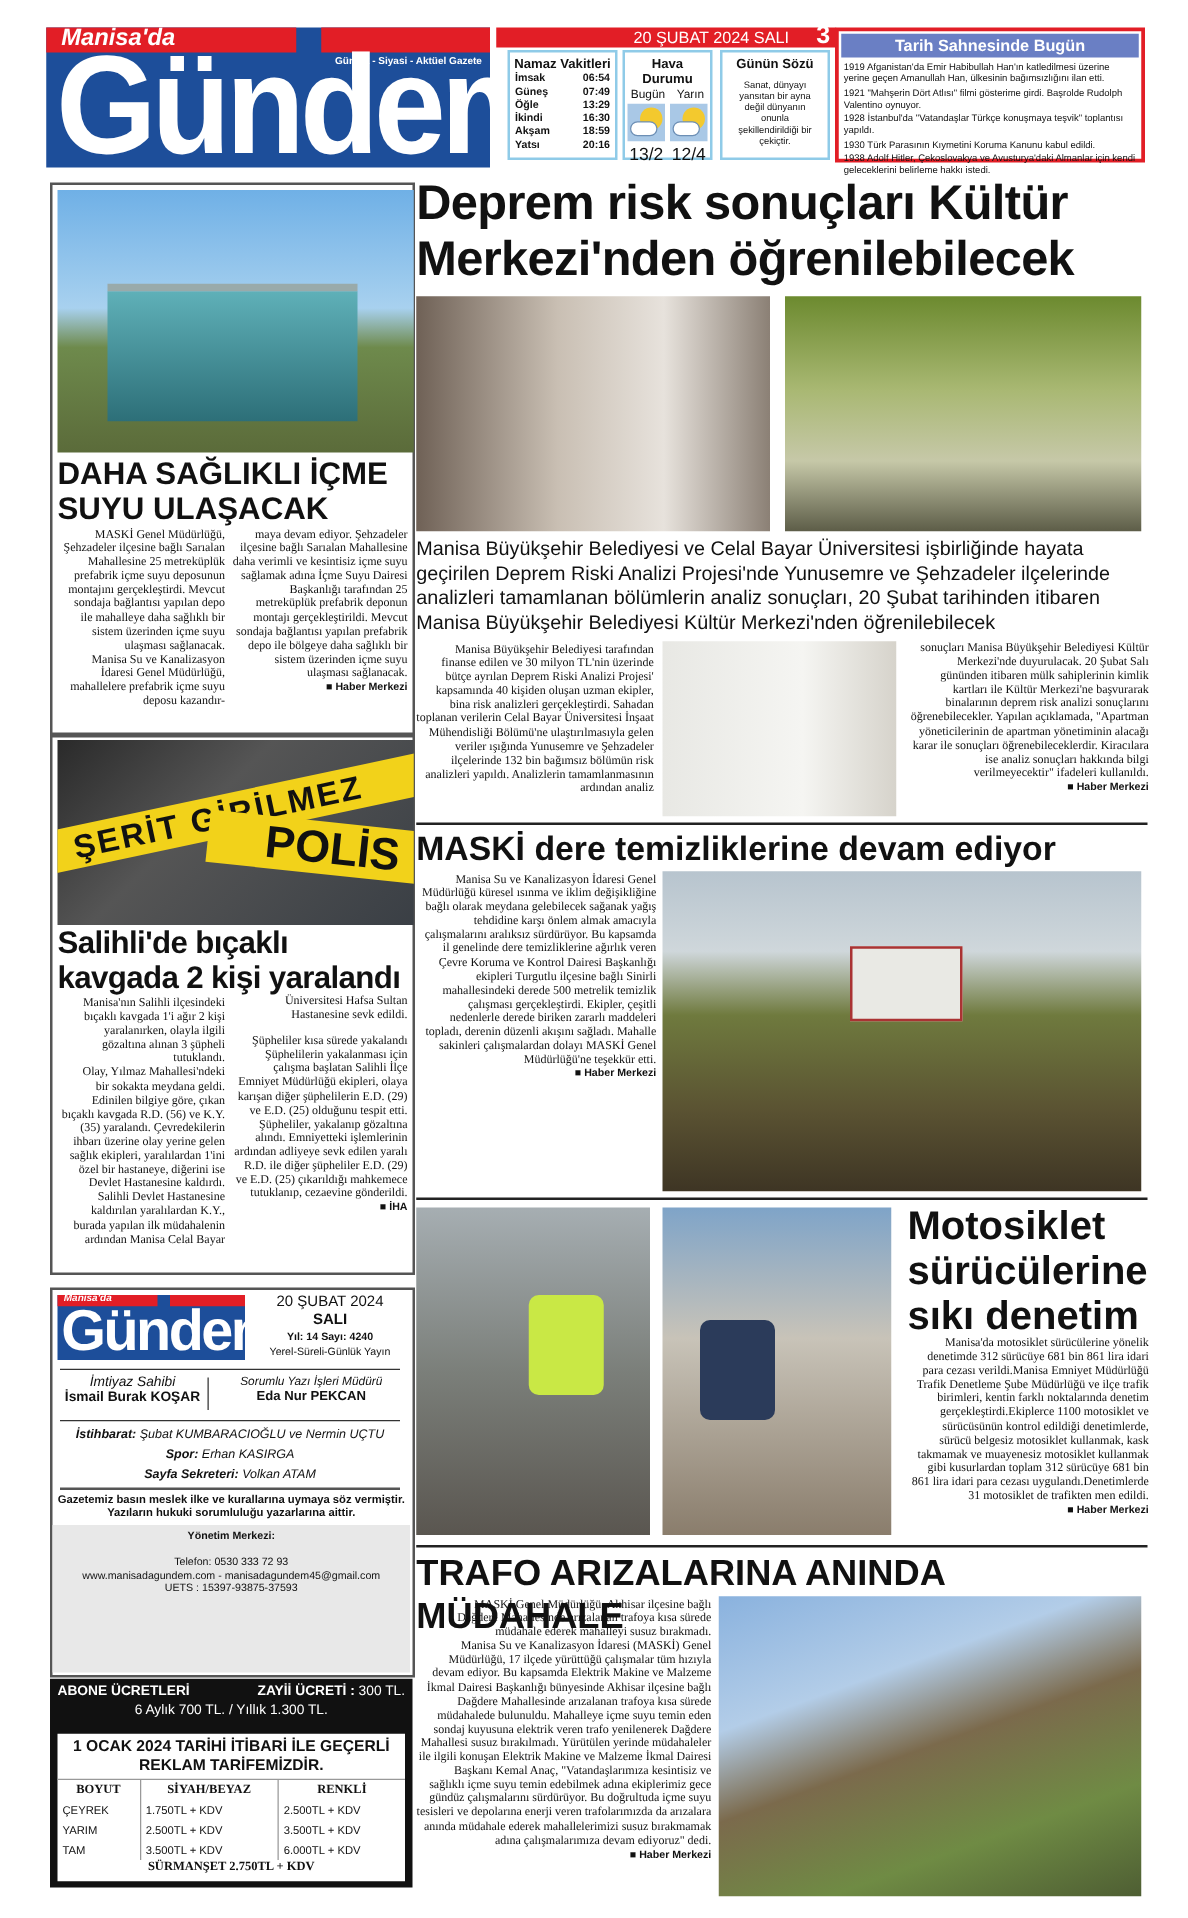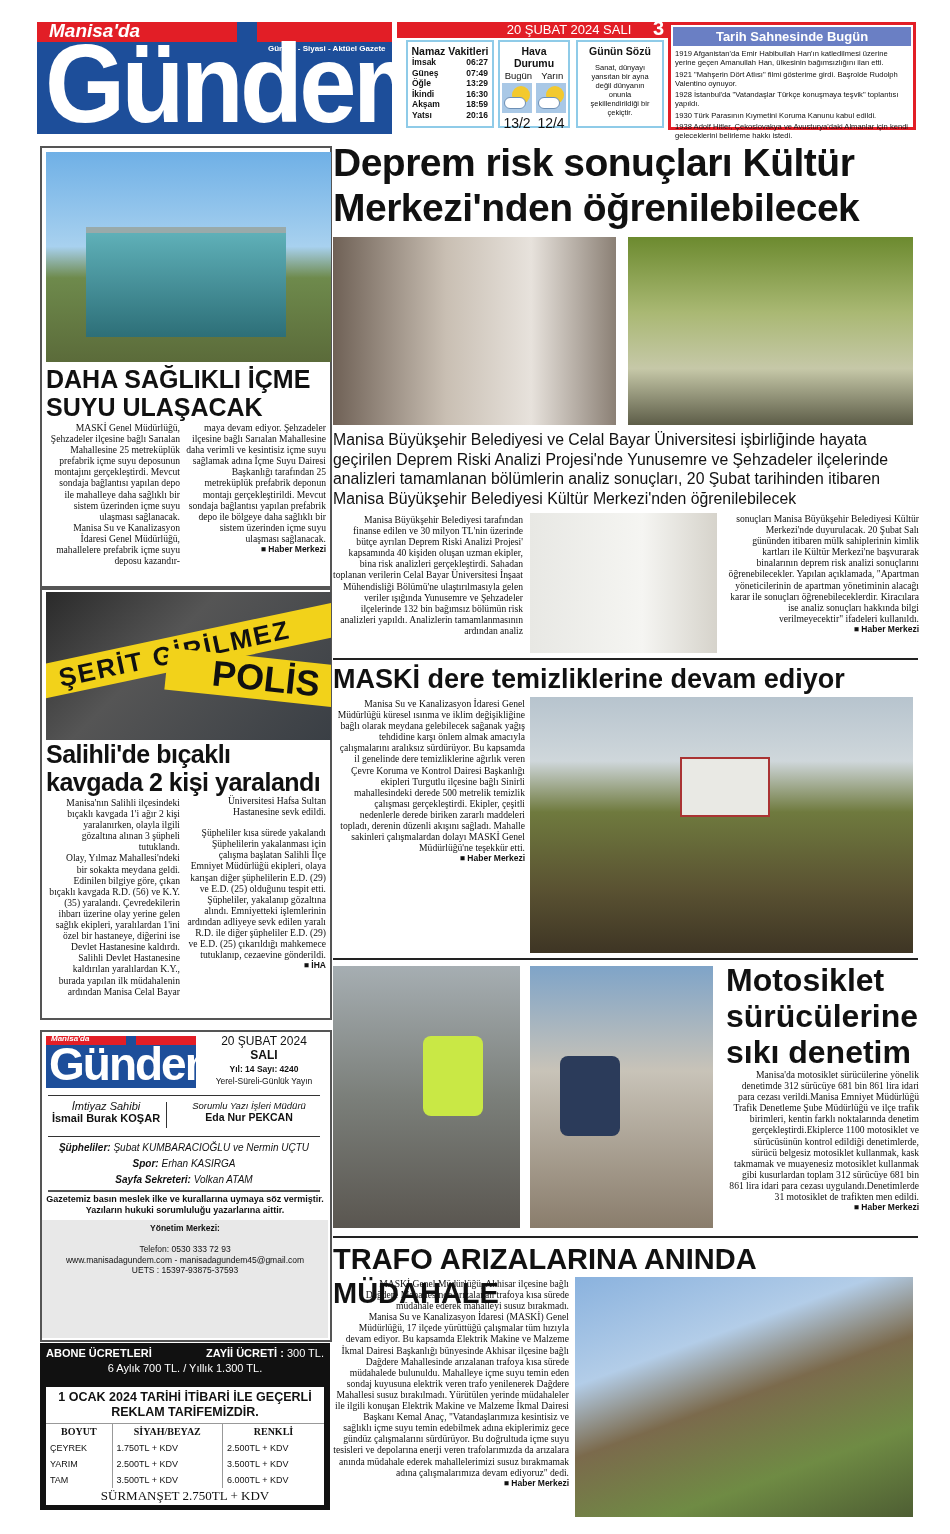--- a/index.html
+++ b/index.html
@@ -89,21 +89,21 @@
   <div class="sub">Günlük - Siyasi - Aktüel Gazete</div>
 </div>
 <div class="abs datebar">20 ŞUBAT 2024 SALI</div>
 <div class="abs pagenum">3</div>
 
 <div class="abs infobox prayer">
   <h4>Namaz Vakitleri</h4>
   <div id="prayer-rows">
       <div class="row">
         <span>İmsak</span>
-        <span>06:27</span>
+        <span>06:54</span>
       </div>
       <div class="row">
         <span>Güneş</span>
         <span>07:49</span>
       </div>
       <div class="row">
         <span>Öğle</span>
         <span>13:29</span>
       </div>
       <div class="row">
@@ -251,21 +251,21 @@
     <div style="font-size:11px;font-style:italic">İmtiyaz Sahibi</div>
     <div style="font-size:11px;font-weight:bold">İsmail Burak KOŞAR</div>
   </div>
   <div class="abs" style="left:126px;top:72px;width:1px;height:26px;background:#333"></div>
   <div class="abs ctr" style="left:130px;top:70px;width:158px">
     <div style="font-size:9.5px;font-style:italic">Sorumlu Yazı İşleri Müdürü</div>
     <div style="font-size:10.5px;font-weight:bold">Eda Nur PEKCAN</div>
   </div>
   <div class="abs" style="left:8px;top:106px;width:272px;height:1px;background:#333"></div>
   <div class="abs ctr" style="left:4px;top:110px;width:280px;font-size:10px;line-height:16px;font-style:italic">
-    <div><b>Şüpheliler:</b> <span>Şubat KUMBARACIOĞLU ve Nermin UÇTU</span></div>
+    <div><b>İstihbarat:</b> <span>Şubat KUMBARACIOĞLU ve Nermin UÇTU</span></div>
     <div><b>Spor:</b> <span>Erhan KASIRGA</span></div>
     <div><b>Sayfa Sekreteri:</b> <span>Volkan ATAM</span></div>
   </div>
   <div class="abs" style="left:8px;top:160px;width:272px;height:2px;background:#555"></div>
   <div class="abs ctr" style="left:6px;top:164px;width:278px;font-size:9px;font-weight:bold;line-height:11px">Gazetemiz basın meslek ilke ve kurallarına uymaya söz vermiştir. Yazıların hukuki sorumluluğu yazarlarına aittir.</div>
   <div class="abs" style="left:2px;top:190px;width:286px;height:118px;background:#e8e8e8"></div>
   <div class="abs ctr" style="left:6px;top:193px;width:278px;font-size:8.5px;font-weight:bold">Yönetim Merkezi:</div>
   <div class="abs ctr" style="left:6px;top:214px;width:278px;font-size:8.5px;line-height:10.5px">
     <div>Telefon: 0530 333 72 93</div>
     <div>www.manisadagundem.com - manisadagundem45@gmail.com</div>
@@ -300,15 +300,15 @@
             <td class="c2">2.500TL + KDV</td>
             <td class="c3">3.500TL + KDV</td>
           </tr>
           <tr>
             <td class="c1">TAM</td>
             <td class="c2">3.500TL + KDV</td>
             <td class="c3">6.000TL + KDV</td>
           </tr>
         </tbody>
     </table>
-    <div class="ctr serif" style="font-size:13px;font-weight:normal">SÜRMANŞET 2.750TL + KDV</div>
+    <div class="ctr serif" style="font-size:10px;font-weight:bold">SÜRMANŞET 2.750TL + KDV</div>
   </div>
 </div>
 
 </body></html>

